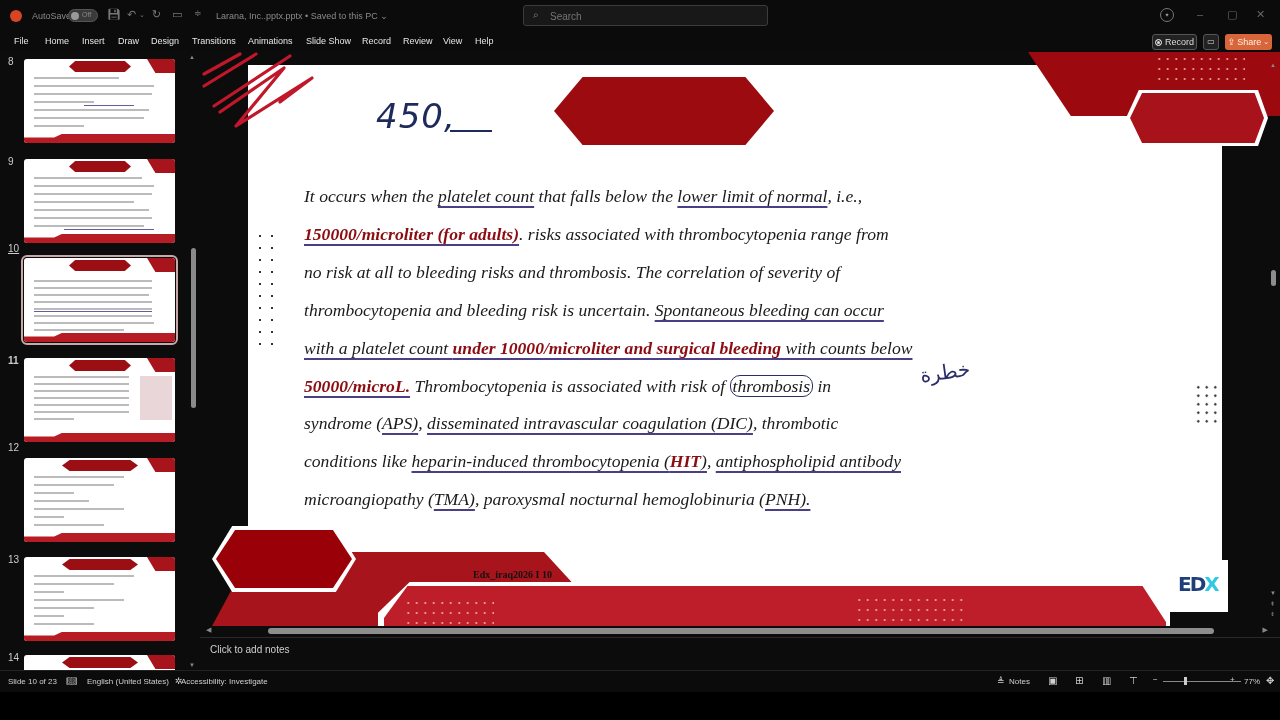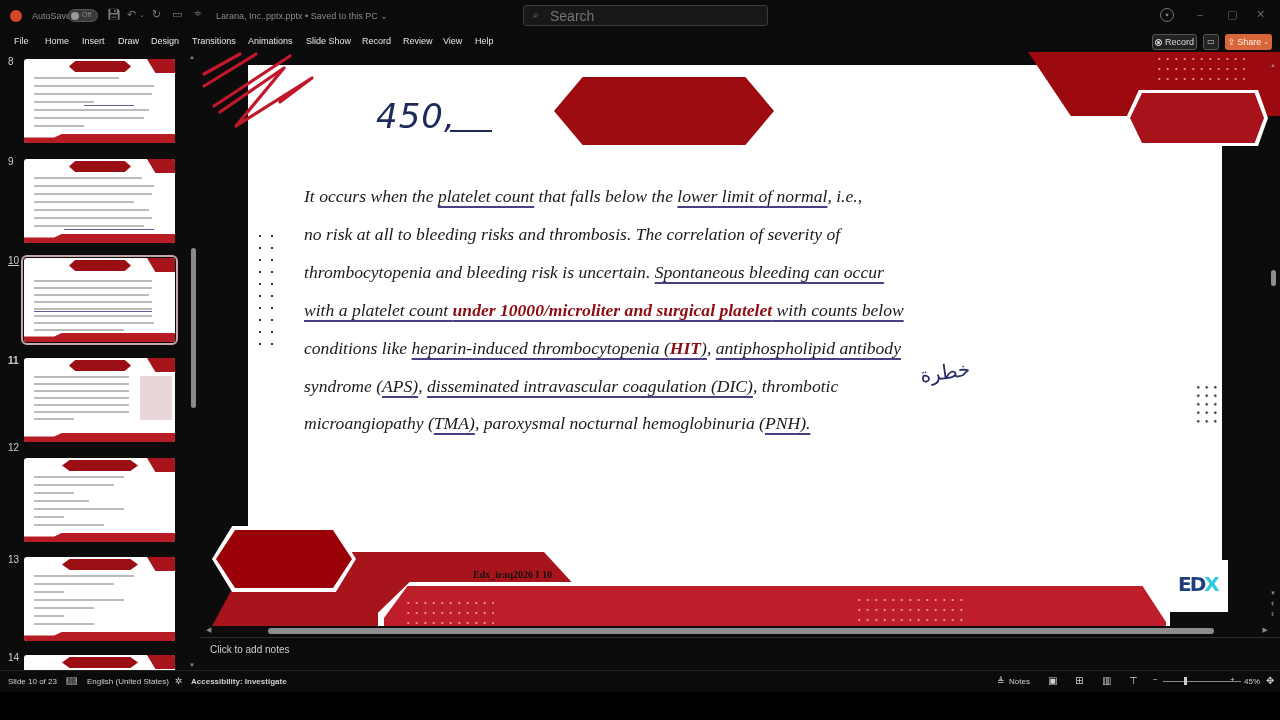--- a/index.html
+++ b/index.html
@@ -11,21 +11,21 @@
   .tb-text { font-size: 9px; color: #8a8a8a; }
   #app-logo { left: 10px; top: 10px; width: 12px; height: 12px; border-radius: 50%; background: #d64526; }
   #autosave-label { left: 32px; top: 11px; }
   #autosave-toggle { left: 68px; top: 9px; width: 30px; height: 13px; border-radius: 7px; background: #3a3a3a; border: 1px solid #555; }
   #autosave-toggle .knob { position: absolute; left: 2px; top: 2px; width: 8px; height: 8px; border-radius: 50%; background: #999; }
   #autosave-toggle .lbl { position: absolute; left: 13px; top: 1px; font-size: 7px; color: #888; }
   .tb-icon { font-size: 11px; color: #777; top: 8px; }
   #doc-title { left: 216px; top: 11px; }
   #search-box { left: 523px; top: 5px; width: 245px; height: 21px; border: 1px solid #3c3c3c; border-radius: 3px; background: #181818; }
   #search-box .ic { position: absolute; left: 9px; top: 3px; font-size: 10px; color: #888; }
-  #search-box input { position: absolute; left: 26px; top: 3px; width: 200px; height: 14px; background: transparent; border: none; color: #888; font-size: 14px; font-family: "Liberation Sans", sans-serif; outline: none; }
+  #search-box input { position: absolute; left: 26px; top: 3px; width: 200px; height: 14px; background: transparent; border: none; color: #888; font-size: 10px; font-family: "Liberation Sans", sans-serif; outline: none; }
   #copilot-icon { left: 1160px; top: 8px; width: 14px; height: 14px; border: 1px solid #777; border-radius: 50%; font-size: 6px; color: #aaa; text-align: center; line-height: 12px; }
   .win-ctl { top: 8px; font-size: 11px; color: #666; }
 
   
   #menubar { position: absolute; left: 0; top: 32px; width: 1280px; height: 20px; background: #0b0b0b; }
   .menu-item { position: absolute; top: 4px; font-size: 9px; color: #e6e6e6; cursor: pointer; }
   #record-btn { left: 1152px; top: 2px; width: 45px; height: 16px; border: 1px solid #555; border-radius: 3px; background: #222; font-size: 9px; color: #ddd; display: flex; align-items: center; justify-content: center; gap: 3px; }
   #record-btn .dot { width: 7px; height: 7px; border-radius: 50%; border: 1.5px solid #ddd; background: #ddd; box-shadow: inset 0 0 0 1px #222; }
   #comment-btn { left: 1203px; top: 2px; width: 16px; height: 16px; border: 1px solid #555; border-radius: 3px; background: #222; font-size: 8px; color: #ddd; text-align: center; line-height: 14px; }
   #share-btn { left: 1225px; top: 2px; width: 47px; height: 16px; border-radius: 3px; background: #d9663b; font-size: 9px; color: #fff0e8; display: flex; align-items: center; justify-content: center; gap: 2px; }
@@ -186,21 +186,21 @@
       <div class="ln" style="top:26px;width:120px;"></div>
       <div class="ln" style="top:34px;width:118px;"></div>
       <div class="ln" style="top:42px;width:100px;"></div>
       <div class="ln" style="top:50px;width:115px;"></div>
       <div class="ln" style="top:58px;width:118px;"></div>
       <div class="ln" style="top:66px;width:110px;"></div>
     <div class="ul" style="top:70px;left:40px;width:90px;"></div>
     <div class="bb"></div>
   </div>
 
-  <span class="thumb-num" style="top:203px;text-decoration:underline;">10</span>
+  <span class="thumb-num" style="top:191px;text-decoration:underline;">10</span>
   <div class="thumb active" style="top:206px;">
     <div class="tt"></div>
       <div class="tc"></div>
     <div class="ln" style="top:22px;width:118px;"></div>
       <div class="ln" style="top:29px;width:118px;"></div>
       <div class="ln" style="top:36px;width:115px;"></div>
       <div class="ln" style="top:43px;width:118px;"></div>
       <div class="ln" style="top:50px;width:118px;"></div>
       <div class="ln" style="top:57px;width:118px;"></div>
       <div class="ln" style="top:64px;width:120px;"></div>
@@ -280,25 +280,27 @@
   <div class="dotgrid dark deco" style="left:54px;top:178px;width:22px;height:120px;background-size:12px 12px;"></div>
   <div class="dotgrid dark deco" style="left:994px;top:331px;width:26px;height:40px;background-size:8.5px 8.5px;"></div>
 
   <span class="deco" id="handwritten-450">450,</span>
   <div class="deco" id="hw-dash"></div>
 
   <div class="deco" id="title-hex"></div>
 
   <div id="body-text">
       <div class="ln"><span class="">It occurs when the </span><span class="u">platelet count</span><span class=""> that falls below the </span><span class="u">lower limit of normal</span><span class="">, i.e.,</span></div>
+      <div class="ln"><span class="red u">150000/microliter (for adults)</span><span class="">. risks associated with thrombocytopenia range from</span></div>
       <div class="ln"><span class="">no risk at all to bleeding risks and thrombosis. The correlation of severity of</span></div>
       <div class="ln"><span class="">thrombocytopenia and bleeding risk is uncertain. </span><span class="u">Spontaneous bleeding can occur </span></div>
-      <div class="ln"><span class="u">with a platelet count </span><span class="red u">under 10000/microliter and surgical platelet</span><span class="u"> with counts below </span></div>
+      <div class="ln"><span class="u">with a platelet count </span><span class="red u">under 10000/microliter and surgical bleeding</span><span class="u"> with counts below </span></div>
+      <div class="ln"><span class="red u">50000/microL.</span><span class=""> Thrombocytopenia is associated with risk of </span><span class="circ">thrombosis</span><span class=""> in</span></div>
+      <div class="ln"><span class="">syndrome (</span><span class="u">APS)</span><span class="">, </span><span class="u">disseminated intravascular coagulation (DIC)</span><span class="">, thrombotic</span></div>
       <div class="ln"><span class="">conditions like </span><span class="u">heparin-induced thrombocytopenia (</span><span class="red u">HIT</span><span class="u">)</span><span class="">, </span><span class="u">antiphospholipid antibody</span></div>
-      <div class="ln"><span class="">syndrome (</span><span class="u">APS)</span><span class="">, </span><span class="u">disseminated intravascular coagulation (DIC)</span><span class="">, thrombotic</span></div>
       <div class="ln"><span class="">microangiopathy (</span><span class="u">TMA)</span><span class="">, paroxysmal nocturnal hemoglobinuria (</span><span class="u">PNH).</span></div>
     </div>
 
   <span class="deco" id="arabic-note">خطرة</span>
 
   <div class="deco" id="bl-band"></div>
   <div class="deco" id="bl-hex-outer"></div>
   <div class="deco" id="bl-hex"></div>
   <div class="deco" id="bottom-band-outer"></div>
   <div class="deco" id="bottom-band"></div>
@@ -328,28 +330,28 @@
 
 <div id="notes">
   <span id="notes-text">Click to add notes</span>
 </div>
 
 <div id="statusbar">
   <span class="sb" style="left:8px;">Slide 10 of 23</span>
   <span class="sb" style="left:66px;font-size:9px;top:5px;">📖︎</span>
   <span class="sb" style="left:87px;">English (United States)</span>
   <span class="sb" style="left:175px;font-size:9px;top:5px;">✲</span>
-  <span class="sb" style="left:191px;font-weight:bold;">Accessibility: Investigate</span>
+  <span class="sb" style="left:181px;font-weight:normal;">Accessibility: Investigate</span>
 
   <span class="sb" style="left:997px;font-size:9px;top:5px;">≜</span>
   <span class="sb" style="left:1009px;">Notes</span>
   <span class="sb" style="left:1048px;font-size:10px;top:4px;">▣</span>
   <span class="sb" style="left:1075px;font-size:10px;top:4px;">⊞</span>
   <span class="sb" style="left:1102px;font-size:10px;top:4px;">▥</span>
   <span class="sb" style="left:1129px;font-size:10px;top:4px;">⊤</span>
   <span class="sb" style="left:1153px;top:4px;">−</span>
   <div class="abs" id="zoom-slider"></div>
   <div class="abs" id="zoom-thumb"></div>
   <span class="sb" style="left:1230px;top:4px;">+</span>
-  <span class="sb" style="left:1244px;">45%</span>
+  <span class="sb" style="left:1244px;">77%</span>
   <span class="sb" style="left:1266px;font-size:10px;top:4px;">✥</span>
 </div>
 <div id="bottom-black"></div>
 
 </body></html>

